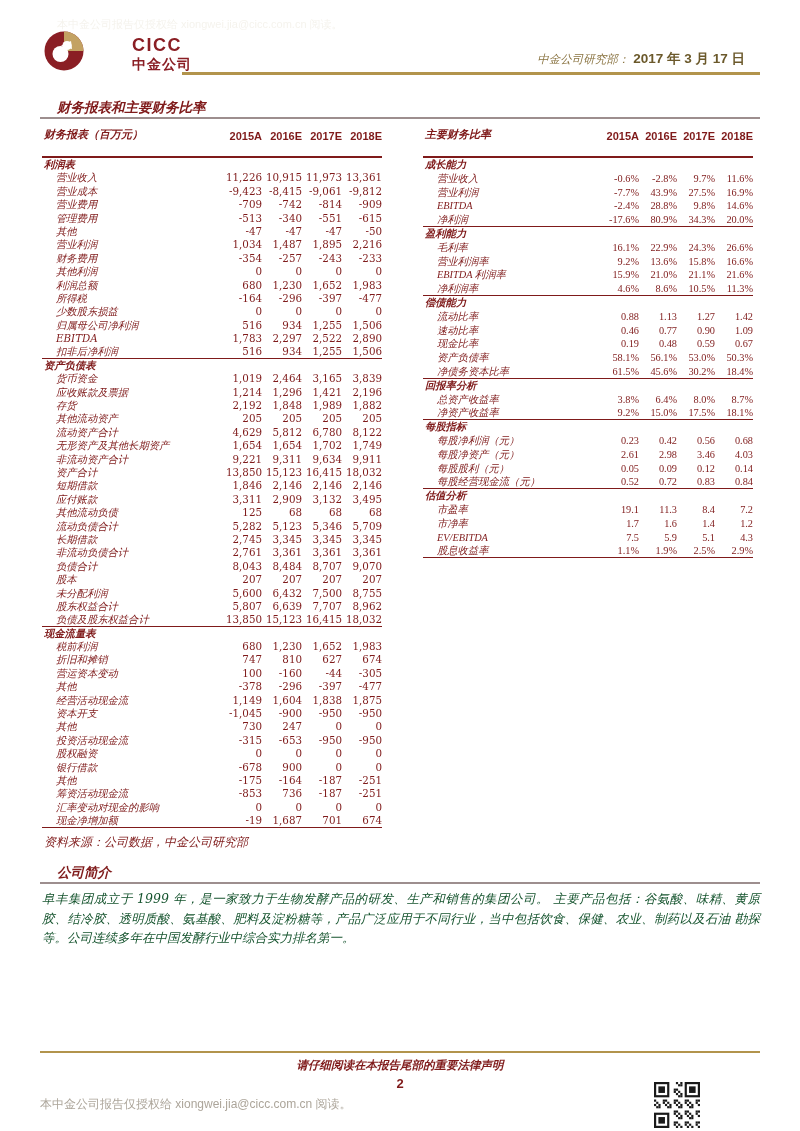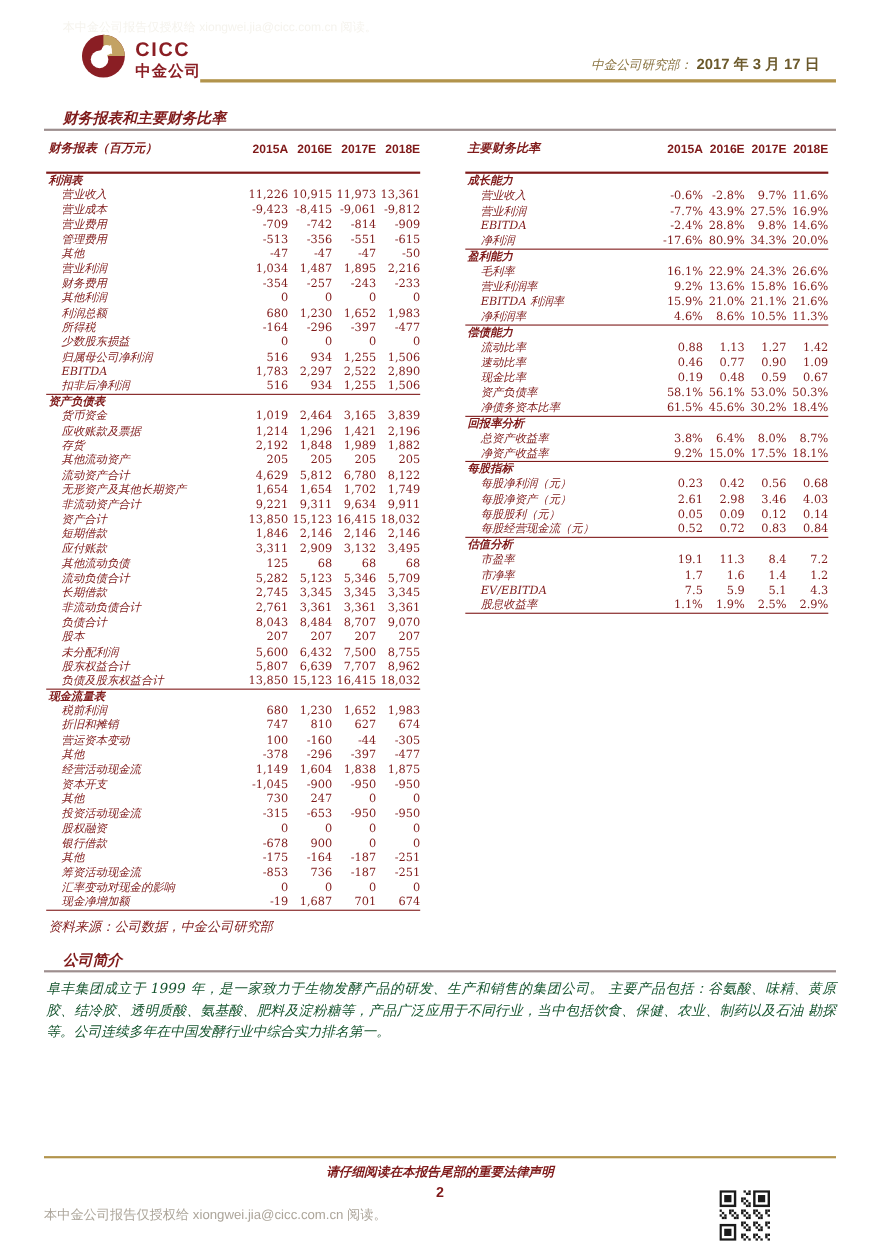--- a/index.html
+++ b/index.html
@@ -1,21 +1,21 @@
 <!DOCTYPE html>
 <html><head>
 <meta charset="utf-8">
 <style>
   html,body{margin:0;padding:0;background:#fff;}
   .page{position:relative;width:800px;height:1131px;background:#ffffff;overflow:hidden;
         font-family:"DejaVu Serif", serif;}
   
   .wm-top{position:absolute;left:57px;top:17px;font-size:11px;color:#f5f3ed;
           font-family:"Liberation Sans",sans-serif;}
-  .logo{position:absolute;left:74px;top:29px;display:flex;align-items:center;}
+  .logo{position:absolute;left:44px;top:29px;display:flex;align-items:center;gap:39px;}
   .logo-text{margin-left:7px;color:#8a1e24;font-family:"Liberation Sans",sans-serif;line-height:1;}
   .logo-cicc{font-size:18px;font-weight:bold;letter-spacing:1.5px;}
   .logo-cn{font-size:14px;font-weight:bold;margin-top:3px;letter-spacing:1px;}
   .dept-date{position:absolute;right:55px;top:50px;text-align:right;font-size:11.5px;
              color:#8a7442;font-style:italic;}
   .dept-date .date{font-style:normal;font-weight:bold;font-size:13.5px;color:#6b592b;
                    font-family:"Liberation Sans",sans-serif;margin-left:4px;}
   .gold-rule{position:absolute;left:182px;right:40px;top:72px;height:2.5px;background:#b2944c;}
   
   .sec-title{position:absolute;left:57px;top:99px;font-size:13.5px;font-weight:bold;
@@ -26,21 +26,21 @@
   .fin-table.left{left:42px;width:340px;}
   .fin-table.right{left:423px;width:330px;}
   .t-head{display:flex;align-items:flex-end;height:15px;border-bottom:2px solid #7f1a1a;
           padding-bottom:14px;font-weight:bold;}
   .t-title{flex:1;font-size:11px;font-style:italic;padding-left:2px;white-space:nowrap;}
   .t-col{text-align:right;font-size:11px;font-family:"Liberation Sans",sans-serif;}
   .left .t-col{width:40px;}
   .right .t-col{width:38px;}
   .t-row{display:flex;box-sizing:border-box;white-space:nowrap;}
   .left .t-row{height:13.4px;line-height:13.4px;}
-  .right .t-row{height:13.8px;line-height:13.8px;}
+  .right .t-row{height:13.8px;line-height:13.8px;font-family:Liberation Serif, serif;}
   .t-label{flex:1;font-style:italic;padding-left:14px;overflow:hidden;}
   .t-row.section .t-label{padding-left:2px;font-weight:bold;}
   .t-val{text-align:right;}
   .left .t-val{width:40px;}
   .right .t-val{width:38px;}
   .t-row.rule{border-bottom:1.5px solid #7f1a1a;}
   .source{position:absolute;left:44px;top:834px;font-size:12px;font-style:italic;
           color:#7f1a1a;}
   
   .profile-title{position:absolute;left:57px;top:864px;font-size:13.5px;font-weight:bold;
@@ -116,21 +116,21 @@
       <div class="t-row">
         <div class="t-label">营业费用</div>
         <div class="t-val">-709</div>
         <div class="t-val">-742</div>
         <div class="t-val">-814</div>
         <div class="t-val">-909</div>
       </div>
       <div class="t-row">
         <div class="t-label">管理费用</div>
         <div class="t-val">-513</div>
-        <div class="t-val">-356</div>
+        <div class="t-val">-340</div>
         <div class="t-val">-551</div>
         <div class="t-val">-615</div>
       </div>
       <div class="t-row">
         <div class="t-label">其他</div>
         <div class="t-val">-47</div>
         <div class="t-val">-47</div>
         <div class="t-val">-47</div>
         <div class="t-val">-50</div>
       </div>

